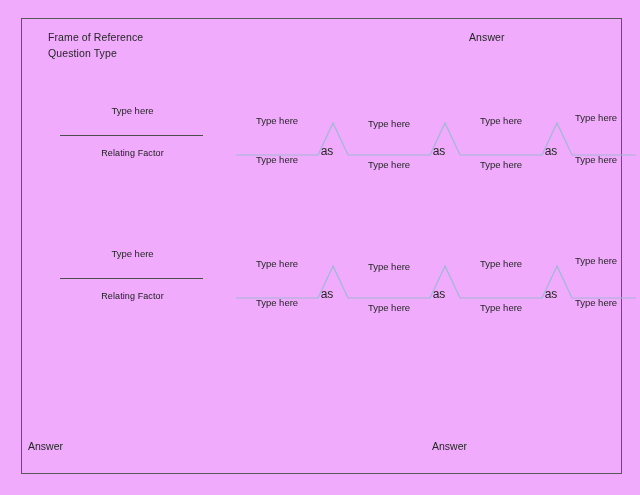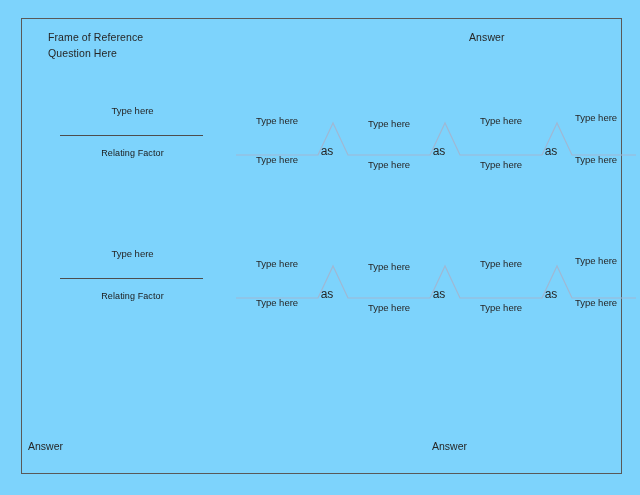--- a/index.html
+++ b/index.html
@@ -12,21 +12,21 @@
     height: 495px;
     font-family: "Liberation Sans", sans-serif;
     color: #1a1a1a;
     overflow: hidden;
   }
 
   #slide {
     position: relative;
     width: 640px;
     height: 495px;
-    background: #7dd3fc;
+    background: #f0abfc;
   }
 
   
   #slide-frame {
     position: absolute;
     left: 21px;
     top: 18px;
     width: 601px;
     height: 456px;
     border: 1px solid #595959;
@@ -136,21 +136,21 @@
 </style>
 </head>
 <body>
 
 <div id="slide">
 
   <div id="slide-frame"></div>
 
   <div class="header-line" id="frame-of-reference">Frame of Reference</div>
 
-  <div class="header-line" id="question-here">Question Here</div>
+  <div class="header-line" id="question-here">Question Type</div>
 
   <div class="header-line" id="answer-top-right">Answer</div>
 
   <div class="analogy-row" id="row-1">
 
     <div class="lhs">
       <div class="lhs-top-label">Type here</div>
       <div class="lhs-rule"></div>
       <div class="lhs-bottom-label">Relating Factor</div>
     </div>

